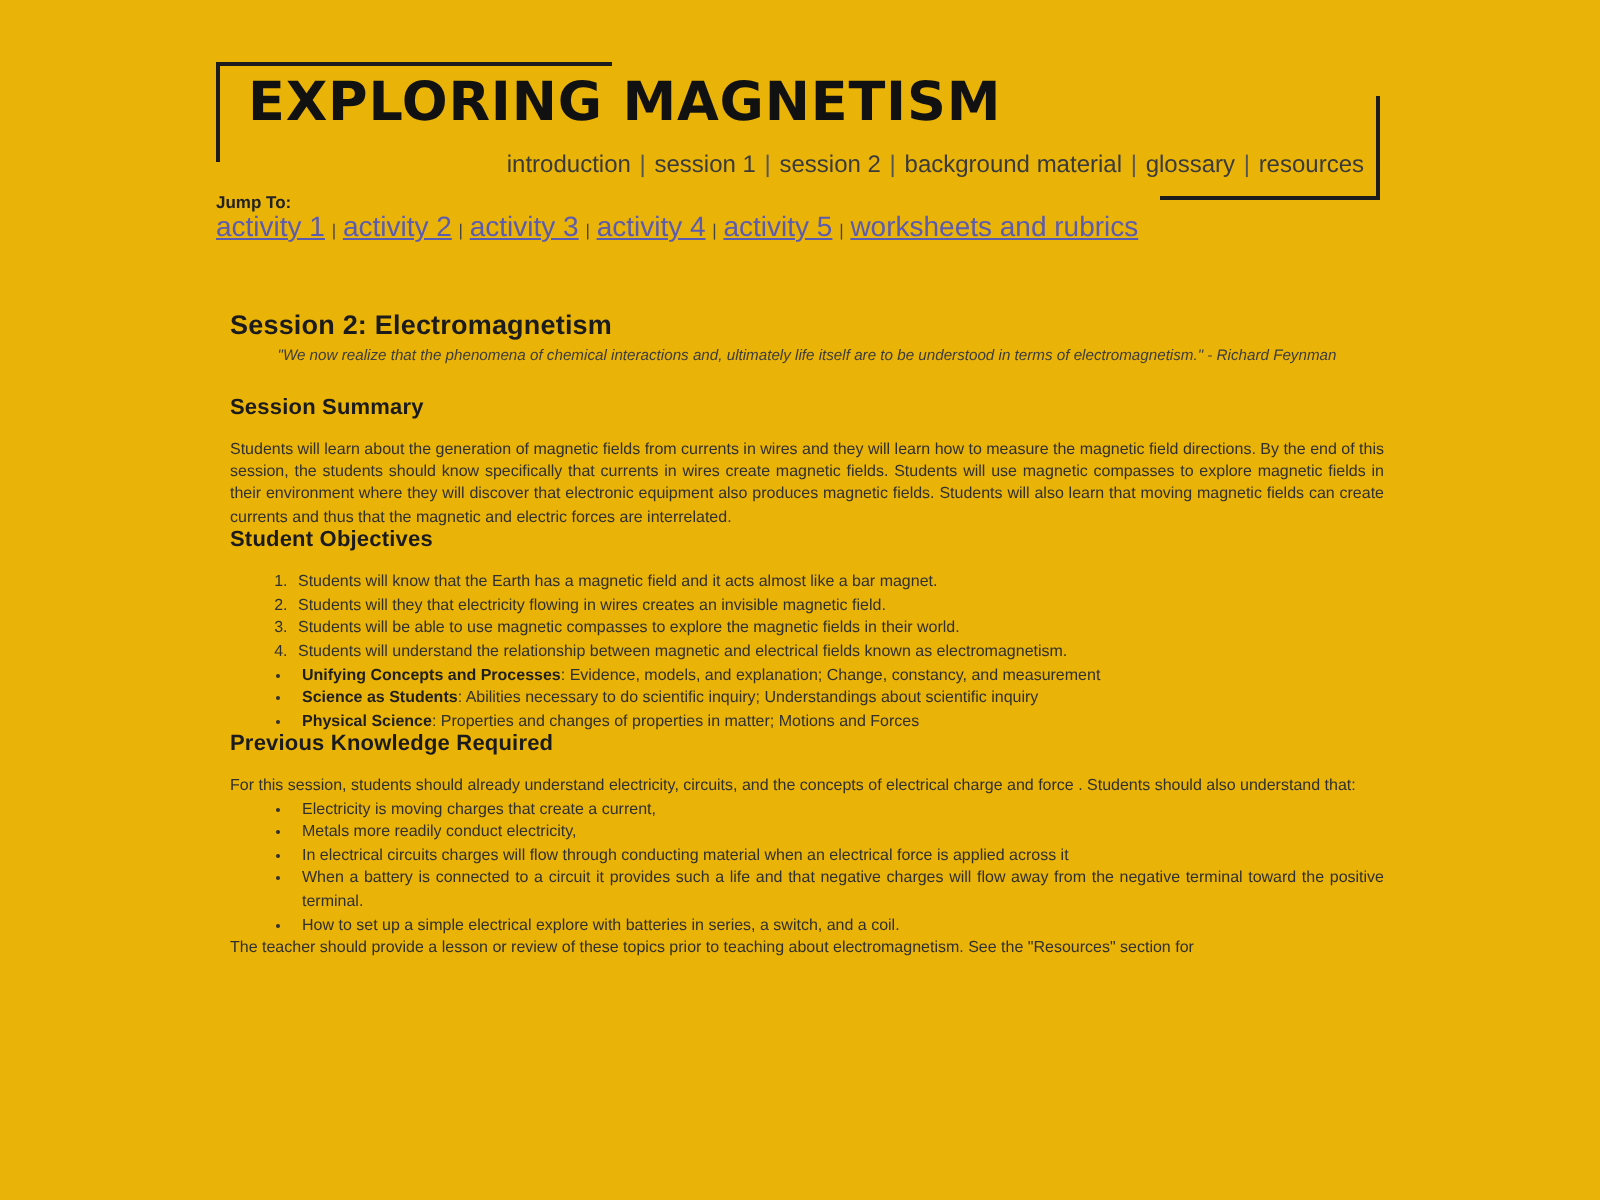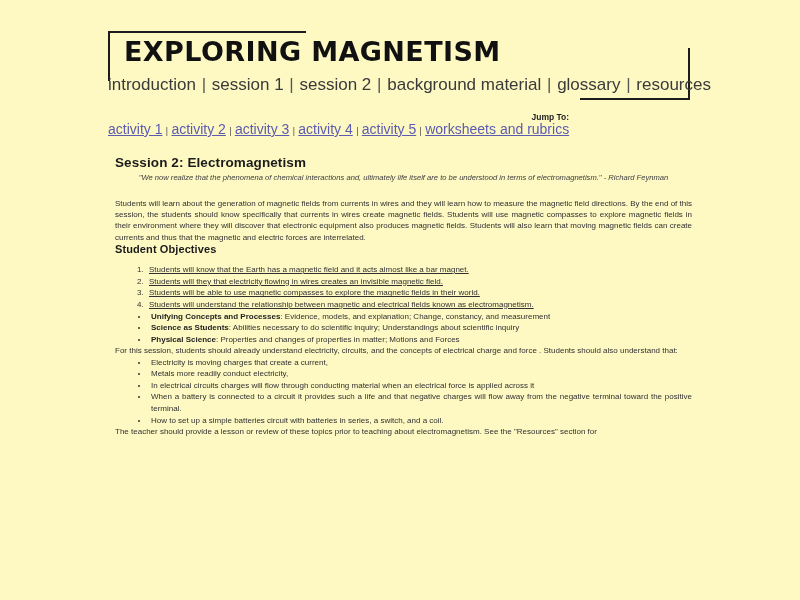--- a/index.html
+++ b/index.html
@@ -16,21 +16,21 @@
     color: #2b2b2b;
     position: relative;
   }
 
   
   .page {
     position: absolute;
     left: 0; top: 0;
     width: 800px;
     height: 600px;
-    background: #fef9c3;
+    background: #eab308;
   }
 
   
   .masthead {
     position: absolute;
     left: 108px;
     top: 31px;
     width: 582px;
     height: 69px;
   }
@@ -75,38 +75,37 @@
     color: #111111;
     white-space: nowrap;
     font-family: "DejaVu Sans", sans-serif;
   }
 
   .site-nav {
     position: absolute;
     left: 0;
     top: 44px;
     width: 582px;
-    text-align: left;
+    text-align: right;
     padding-right: 8px;
     box-sizing: border-box;
-    font-size: 17px;
+    font-size: 12px;
     color: #3a3a3a;
     white-space: nowrap;
   }
   .site-nav .nav-item { color: #3a3a3a; }
   .site-nav .sep { color: #555; padding: 0 1px; }
 
   
   .jump-block {
     position: absolute;
     left: 108px;
-    top: 112px;
+    top: 96px;
     font-size: 8.5px;
     line-height: 11px;
-    text-align: right;
   }
   .jump-label {
     font-weight: bold;
     color: #222;
     font-size: 8.5px;
     display: block;
     margin-bottom: 1px;
   }
   .jump-links { white-space: nowrap; }
   .jump-links a,
@@ -163,21 +162,20 @@
     margin: 0;
     text-align: justify;
   }
 
   ol.num-list {
     margin: 0;
     padding: 0 0 0 31px;
     font-size: 8px;
     line-height: 11.6px;
     color: #303030;
-    text-decoration: underline;
   }
   ol.num-list li {
     margin: 0;
     padding-left: 3px;
   }
 
   ul.bul-list {
     margin: 0;
     padding: 0 0 0 34px;
     font-size: 8px;
@@ -244,40 +242,42 @@
       <span class="jsep">|</span>
       <span class="jlink">worksheets and rubrics</span>
     </span>
   </div>
 
   <div class="doc">
 
     <div class="doc-title">Session 2: Electromagnetism</div>
     <div class="doc-quote">"We now realize that the phenomena of chemical interactions and, ultimately life itself are to be understood in terms of electromagnetism." - Richard Feynman</div>
 
+    <h2 class="sec-head">Session Summary</h2>
     <p class="body-text">Students will learn about the generation of magnetic fields from currents in wires and they will learn how to measure the magnetic field directions. By the end of this session, the students should know specifically that currents in wires create magnetic fields. Students will use magnetic compasses to explore magnetic fields in their environment where they will discover that electronic equipment also produces magnetic fields. Students will also learn that moving magnetic fields can create currents and thus that the magnetic and electric forces are interrelated.</p>
 
     <h2 class="sec-head sec-gap">Student Objectives</h2>
     <ol class="num-list">
       <li>Students will know that the Earth has a magnetic field and it acts almost like a bar magnet.</li>
       <li>Students will they that electricity flowing in wires creates an invisible magnetic field.</li>
       <li>Students will be able to use magnetic compasses to explore the magnetic fields in their world.</li>
       <li>Students will understand the relationship between magnetic and electrical fields known as electromagnetism.</li>
     </ol>
 
     <ul class="bul-list">
       <li><span class="lead">Unifying Concepts and Processes</span><span>: Evidence, models, and explanation; Change, constancy, and measurement</span></li>
       <li><span class="lead">Science as Students</span><span>: Abilities necessary to do scientific inquiry; Understandings about scientific inquiry</span></li>
       <li><span class="lead">Physical Science</span><span>: Properties and changes of properties in matter; Motions and Forces</span></li>
     </ul>
 
+    <h2 class="sec-head sec-gap">Previous Knowledge Required</h2>
     <p class="body-text">For this session, students should already understand electricity, circuits, and the concepts of electrical charge and force . Students should also understand that:</p>
     <ul class="bul-list list-gap-top">
       <li>Electricity is moving charges that create a current,</li>
       <li>Metals more readily conduct electricity,</li>
       <li>In electrical circuits charges will flow through conducting material when an electrical force is applied across it</li>
       <li>When a battery is connected to a circuit it provides such a life and that negative charges will flow away from the negative terminal toward the positive terminal.</li>
-      <li>How to set up a simple batteries circuit with batteries in series, a switch, and a coil.</li>
+      <li>How to set up a simple electrical explore with batteries in series, a switch, and a coil.</li>
     </ul>
     <p class="body-text closing">The teacher should provide a lesson or review of these topics prior to teaching about electromagnetism. See the "Resources" section for</p>
 
   </div>
 </div>
 
 </body></html>

